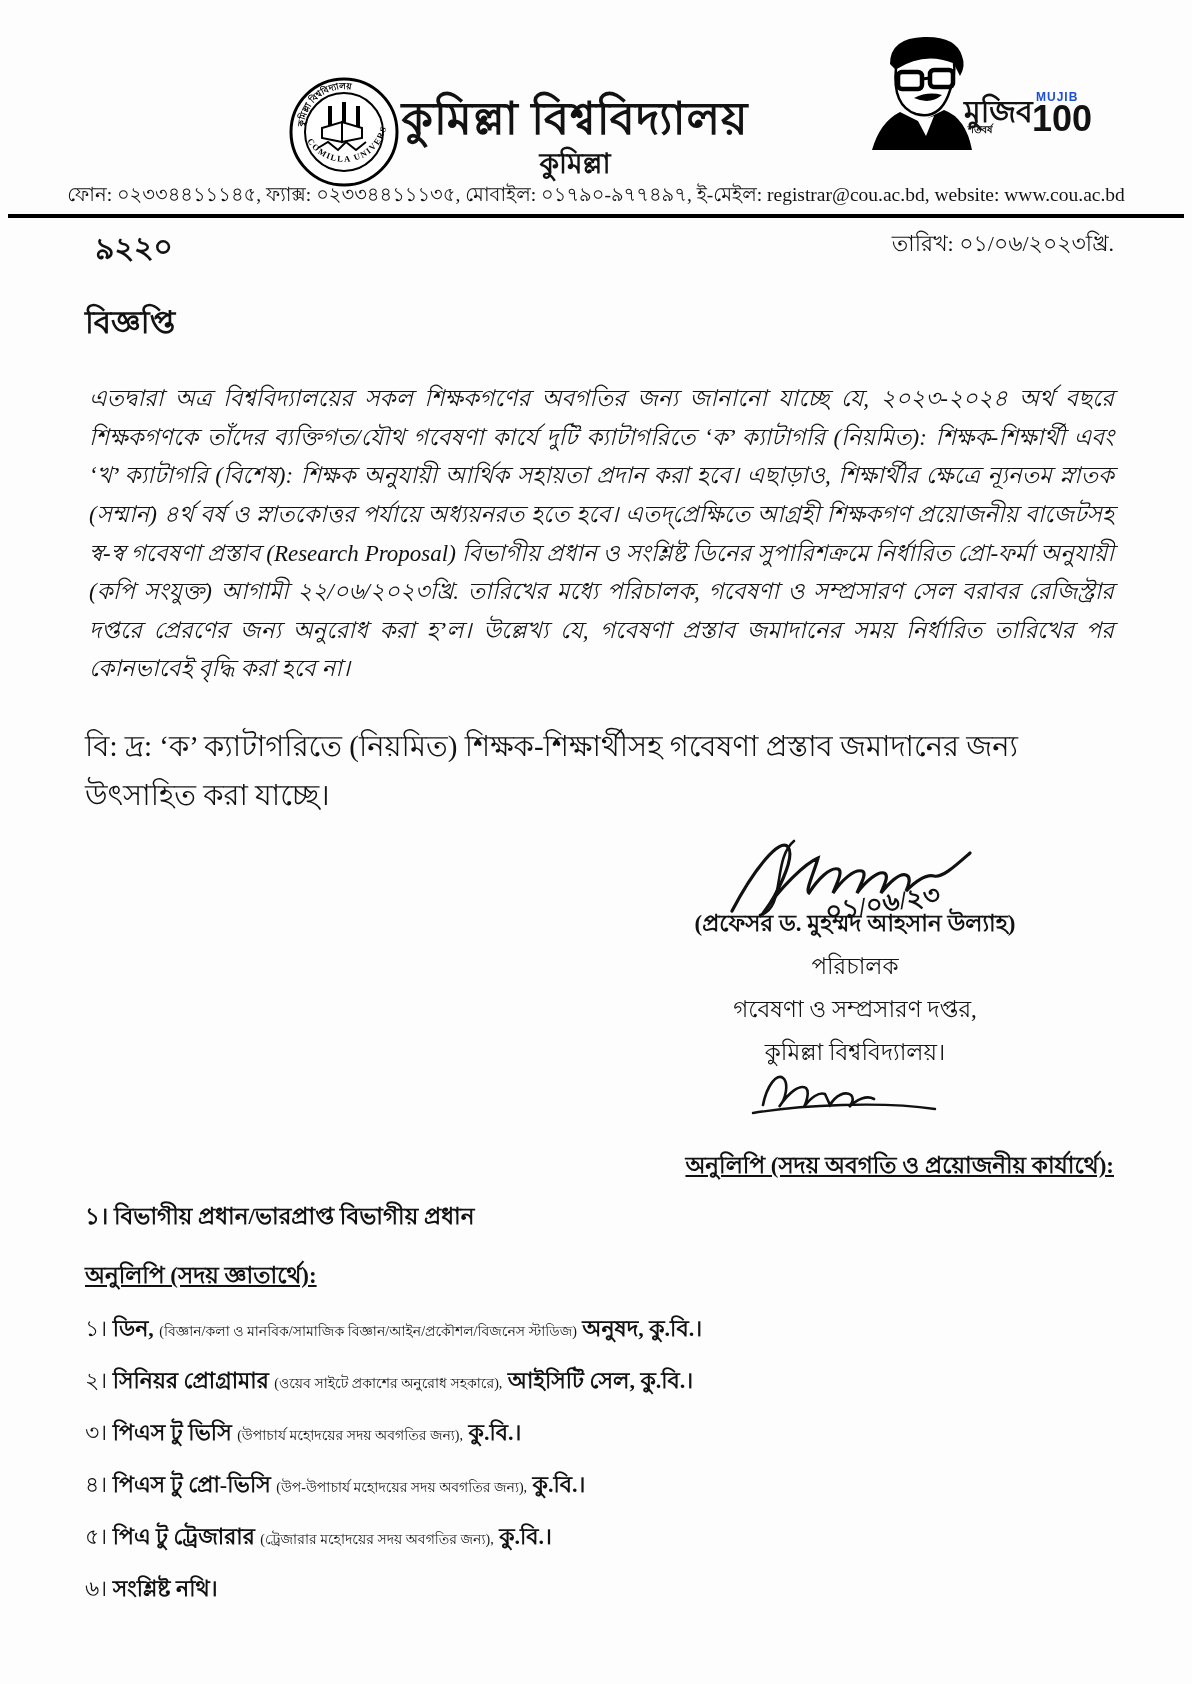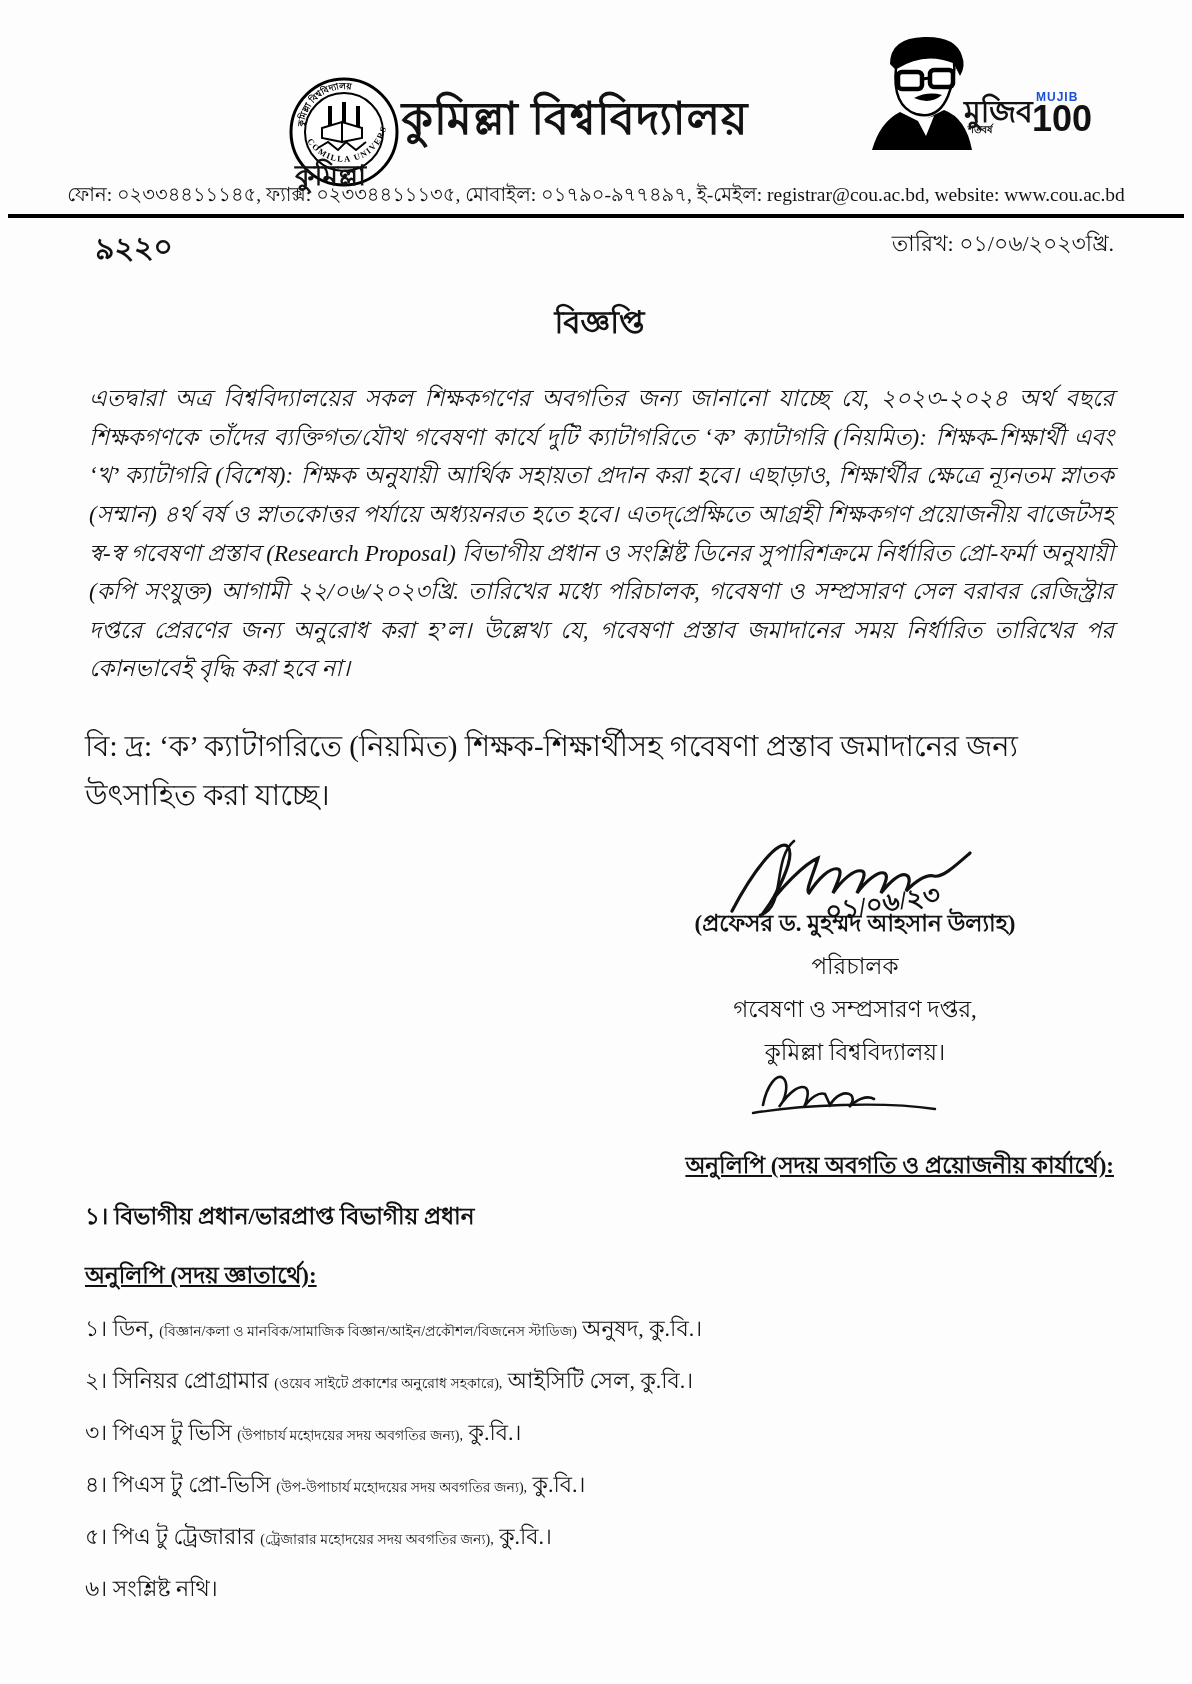--- a/index.html
+++ b/index.html
@@ -6,61 +6,61 @@
   .page{
     width:1192px;height:1684px;background:#fdfdfd;color:#121212;
     position:relative;margin:0 auto;overflow:hidden;
     font-family:"Liberation Serif","DejaVu Serif",serif;
   }
   
   .letterhead{position:relative;height:262px;}
   .seal{position:absolute;left:288px;top:76px;width:112px;height:112px;}
   .uni-name{position:absolute;left:295px;width:560px;top:84px;text-align:center;
             font-size:45px;font-weight:bold;letter-spacing:1px;}
-  .uni-city{position:absolute;left:295px;width:560px;top:154px;
+  .uni-city{position:absolute;left:295px;width:560px;top:142px;text-align:center;
             font-size:28px;font-weight:bold;}
   .mujib{position:absolute;right:92px;top:32px;width:262px;height:118px;}
   .mujib svg{position:absolute;left:0;top:0;}
   .mujib .bn1{position:absolute;left:126px;top:56px;font-size:30px;font-weight:bold;}
   .mujib .bn2{position:absolute;left:130px;top:90px;font-size:10px;font-weight:bold;}
   .mujib .en {position:absolute;left:198px;top:58px;font-size:12px;letter-spacing:1px;
               color:#1d4ed8;font-family:"Liberation Sans",sans-serif;font-weight:bold;}
   .mujib .num{position:absolute;left:194px;top:66px;font-size:36px;font-weight:bold;
               font-family:"Liberation Sans",sans-serif;}
   .contact{position:absolute;left:0;right:0;top:180px;text-align:center;font-size:19.5px;}
   .rule{position:absolute;left:8px;right:8px;top:214px;border-top:4px solid #000;}
   .memo-row{position:absolute;left:85px;right:78px;top:226px;display:flex;
             justify-content:space-between;font-size:22px;}
   .memo-left{display:flex;align-items:baseline;}
   .hand{font-weight:bold;}
   .memo-hand{display:inline-block;font-size:30px;margin-left:10px;
              transform:rotate(-2deg);position:relative;top:-2px;}
   
   .content{margin:0 78px 0 85px;}
-  .notice-title{margin:36px 0 0 0;text-align:center;font-size:31px;font-weight:bold;}
+  .notice-title{margin:36px 0 0 0;font-size:31px;font-weight:bold;}
   .body-text{margin:30px 0 0 4px;font-size:23px;line-height:1.68;text-align:justify;font-style:italic;}
   .note{margin:34px 0 0 0;font-size:29px;}
   
   .sig-block{position:relative;width:340px;margin:4px 0 0 600px;text-align:center;}
   .sig-art{display:block;margin:0 auto -30px auto;}
   .sig-date{position:absolute;left:140px;top:58px;font-size:26px;font-weight:bold;
             transform:rotate(-9deg);}
   .sig-name{font-size:23px;font-weight:bold;margin-top:2px;}
   .sig-role,.sig-office,.sig-university{font-size:23px;margin-top:4px;}
   .sig2-art{display:block;margin:-8px auto 0 60px;}
   
   .copies-heading{margin:28px 0 0 0;font-size:23px;font-weight:bold;
                   text-decoration:underline;text-align:right;}
   .copies-item-title{margin:12px 0 0 0;font-size:23px;font-weight:bold;}
   .departments{margin:14px 0 0 0;padding-left:14px;font-size:22.5px;line-height:1.9;
                text-align:justify;}
   .copies2-heading{margin:20px 0 0 0;font-size:23px;font-weight:bold;
                    text-decoration:underline;}
   .copy-item{margin:15px 0 0 0;font-size:22px;}
-  .copy-item .b{font-weight:normal;margin-top:40px;}
+  .copy-item .b{font-weight:bold;margin-top:40px;}
   .copy-item .n{font-size:14px;}
 </style>
 </head>
 <body>
 
 <div class="page">
 
   <header class="letterhead">
 
     <svg class="seal" viewBox="0 0 112 112">

